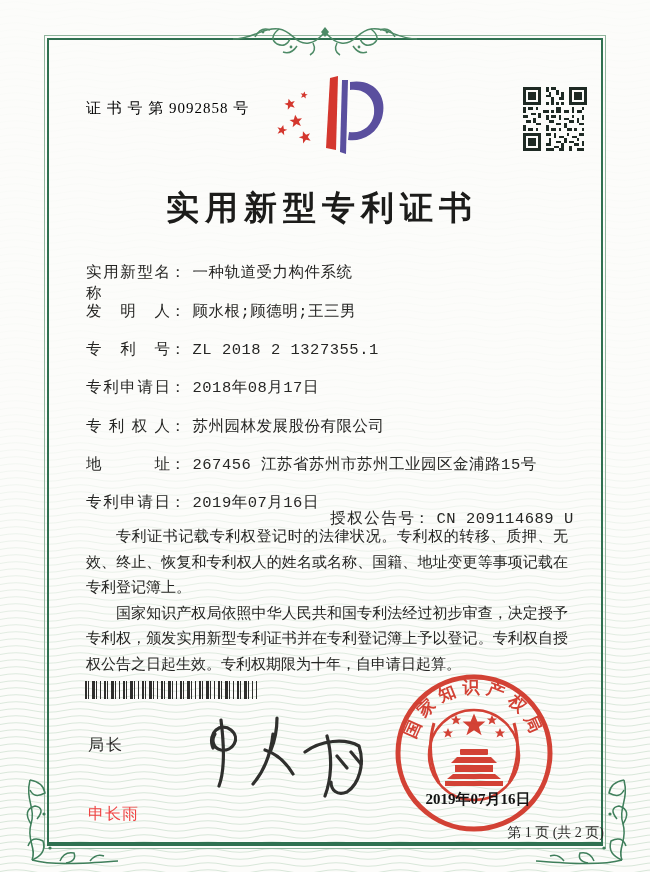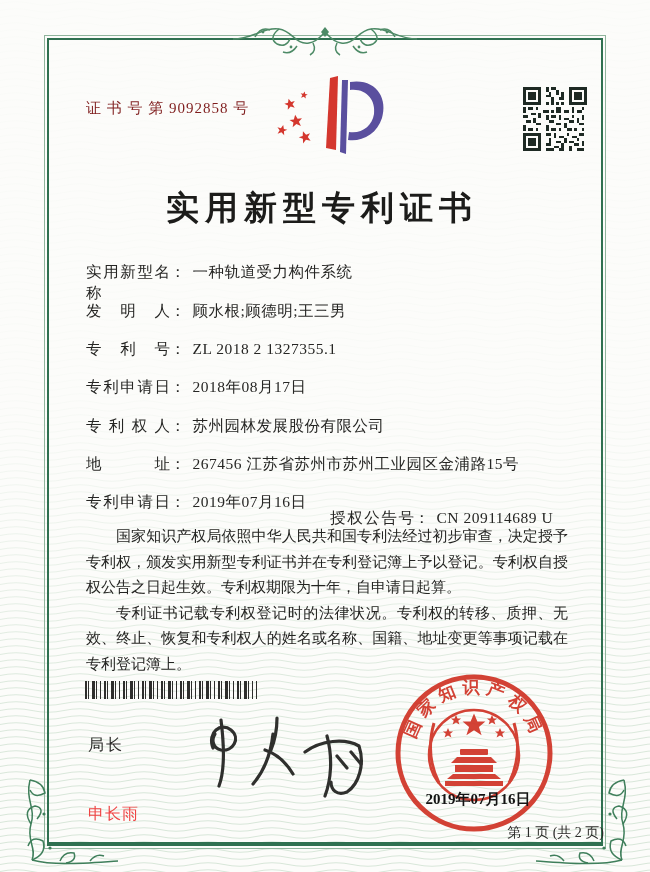--- a/index.html
+++ b/index.html
@@ -16,24 +16,24 @@
       rgba(252,252,250,.94) 0%,
       rgba(252,252,250,.90) 45%,
       rgba(252,252,250,.55) 62%,
       rgba(252,252,250,.12) 78%,
       rgba(252,252,250,0) 92%);}
   .frame{left:44px;top:35px;width:560px;height:812px;z-index:2;
     border:1px solid #8fb49c;}
   .frame-inner{position:absolute;left:2px;top:2px;right:2px;bottom:2px;
     border:2px solid #2f7050;border-bottom-width:4px;}
   .layer{z-index:3;}
-  .cert-no{left:86px;top:99px;font-size:15px;letter-spacing:1px;color:#7f1d1d;}
+  .cert-no{left:86px;top:99px;font-size:15px;letter-spacing:1px;color:#000000;}
   .title{left:0;top:186px;width:644px;text-align:center;
     font-size:33px;font-weight:600;letter-spacing:6px;color:#1c1c1a;}
-  .row{left:86px;width:500px;height:22px;font-size:15.5px;color:#262624;}
+  .row{left:86px;width:500px;height:22px;font-size:15.5px;color:#262624;font-family:Liberation Mono, monospace;}
   .lbl{display:inline-block;width:84px;text-align:justify;text-align-last:justify;vertical-align:top;}
   .colon{display:inline-block;}
   .val{margin-left:7px;letter-spacing:.5px;}
   .grant-no{position:absolute;left:244px;top:0;white-space:nowrap;margin-top:16px;}
   .body-text{left:86px;top:524px;width:482px;font-size:15px;line-height:25.5px;color:#242422;}
   .body-text p{margin:0;text-indent:2em;text-align:justify;}
   .barcode{left:85px;top:681px;width:172px;height:18px;
     background:repeating-linear-gradient(90deg,
       #2e2e2c 0 2px,transparent 2px 3px,
       #2e2e2c 3px 4px,transparent 4px 7px,
@@ -158,22 +158,22 @@
   <span class="lbl">地址</span><span class="colon">：</span><span class="val">267456 江苏省苏州市苏州工业园区金浦路15号</span>
 </div>
 <div class="abs layer row" style="top:492px">
   <span class="lbl">专利申请日</span><span class="colon">：</span><span class="val">2019年07月16日</span>
   <span class="grant-no">
     <span class="lbl">授权公告号</span><span class="colon">：</span><span class="val">CN 209114689 U</span>
   </span>
 </div>
 
 <div class="abs layer body-text">
+  <p>专利证书记载专利权登记时的法律状况。专利权的转移、质押、无效、终止、恢复和专利权人的姓名或名称、国籍、地址变更等事项记载在专利登记簿上。</p>
   <p>国家知识产权局依照中华人民共和国专利法经过初步审查，决定授予专利权，颁发实用新型专利证书并在专利登记簿上予以登记。专利权自授权公告之日起生效。专利权期限为十年，自申请日起算。</p>
-  <p>专利证书记载专利权登记时的法律状况。专利权的转移、质押、无效、终止、恢复和专利权人的姓名或名称、国籍、地址变更等事项记载在专利登记簿上。</p>
 </div>
 
 <div class="abs layer barcode"></div>
 
 <div class="abs layer signer-title">局长</div>
 <div class="abs layer signer-name">申长雨</div>
 
 <svg class="abs sig-wrap" width="190" height="92" viewBox="0 0 190 92">
   <g stroke="#1a1a18" fill="none" stroke-width="3.2" stroke-linecap="round" opacity="0.9">
     <path d="M28 38 c-6 -16 8 -26 18 -18 c10 8 2 22 -10 20 c-8 -2 -10 -10 -6 -16"></path>

